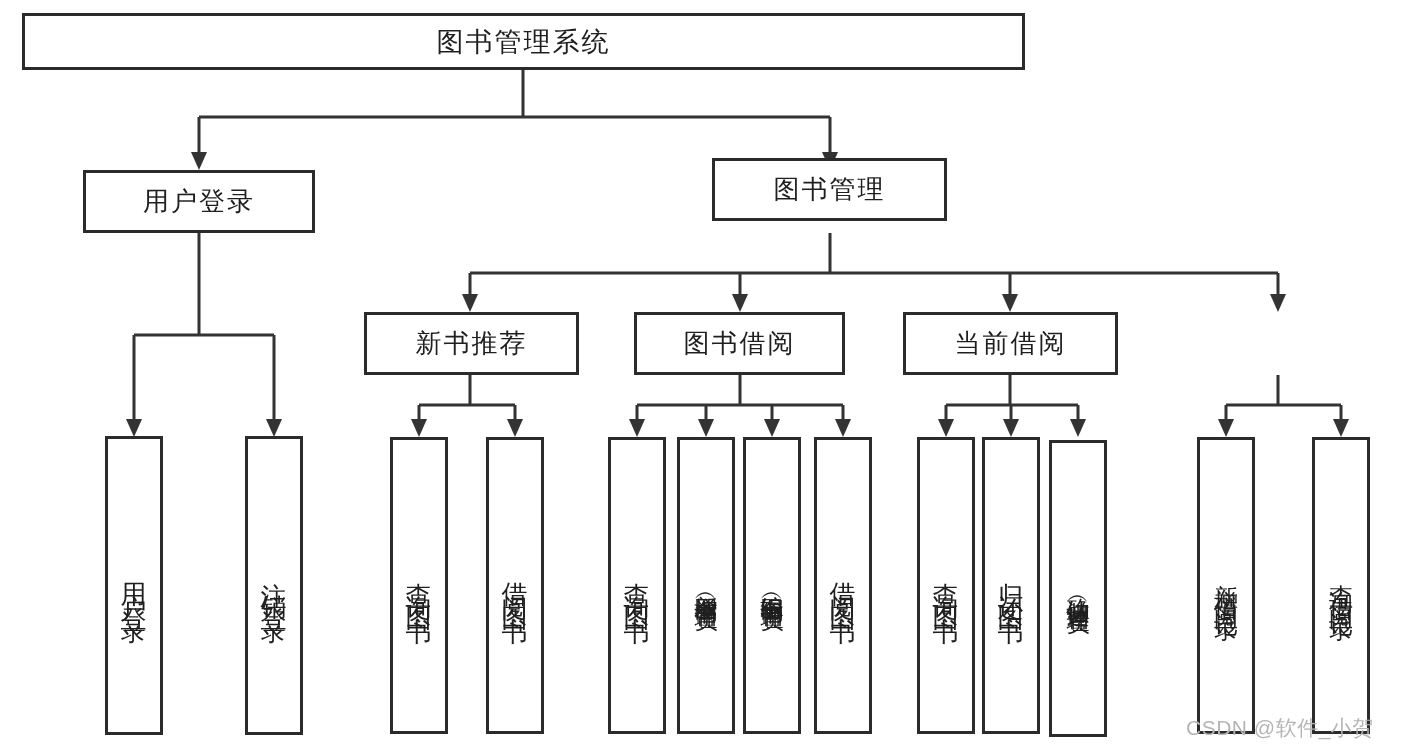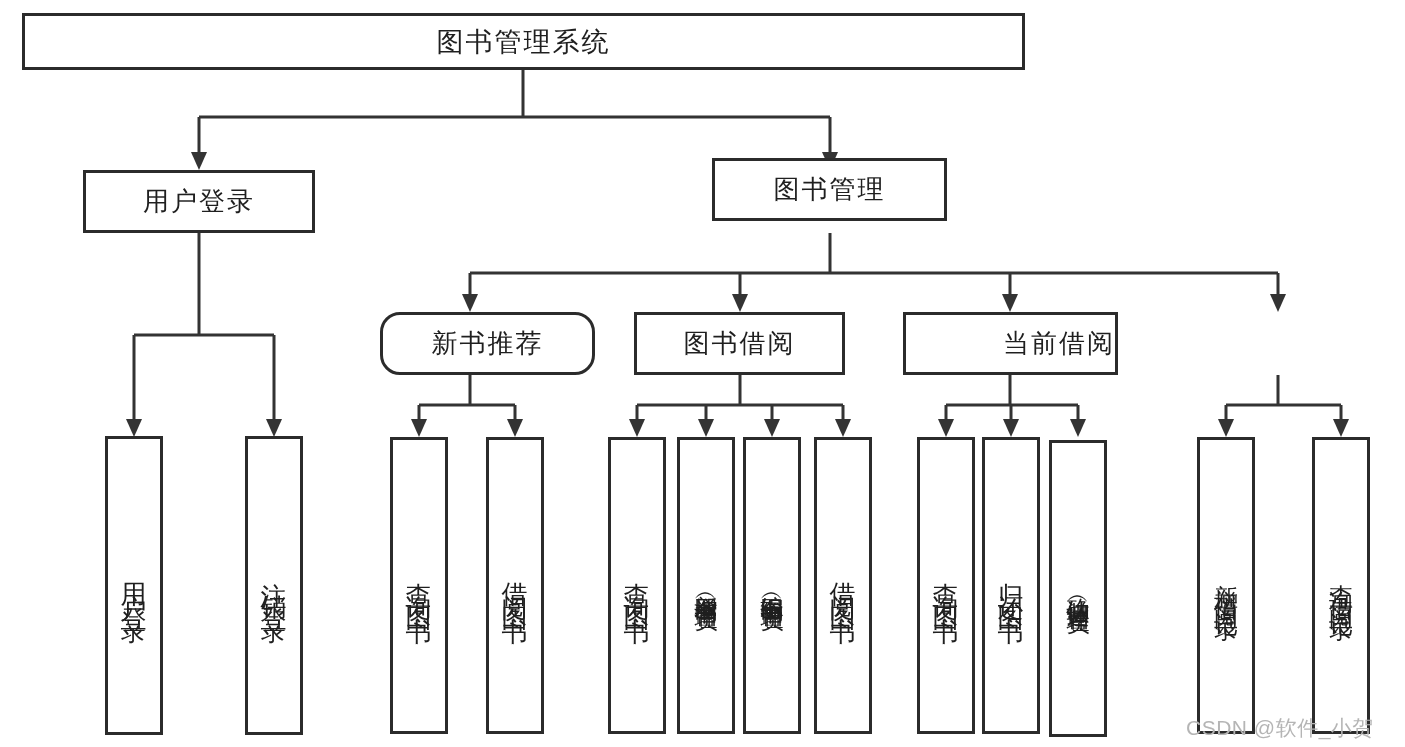--- a/index.html
+++ b/index.html
@@ -81,27 +81,27 @@
     <span>图书管理系统</span>
   </div>
 
   <div class="hbox" style="left:83px; top:170px; width:232px; height:63px;">
     <span>用户登录</span>
   </div>
   <div class="hbox" style="left:712px; top:158px; width:235px; height:63px;">
     <span>图书管理</span>
   </div>
 
-  <div class="hbox" style="left:380px; top:312px; width:215px; height:63px;border-radius:20px;">
+  <div class="hbox" style="left:364px; top:312px; width:215px; height:63px;">
     <span>新书推荐</span>
   </div>
   <div class="hbox" style="left:634px; top:312px; width:211px; height:63px;">
     <span>图书借阅</span>
   </div>
-  <div class="hbox" style="left:903px; top:312px; width:215px; height:63px;justify-content:flex-end;">
+  <div class="hbox" style="left:903px; top:312px; width:215px; height:63px;">
     <span>当前借阅</span>
   </div>
 
   <div class="leaf" style="left:105px; top:436px; height:299px;">
     <span class="lbl">用户登录</span>
   </div>
   <div class="leaf" style="left:245px; top:436px; height:299px;">
     <span class="lbl">注销登录</span>
   </div>
 

